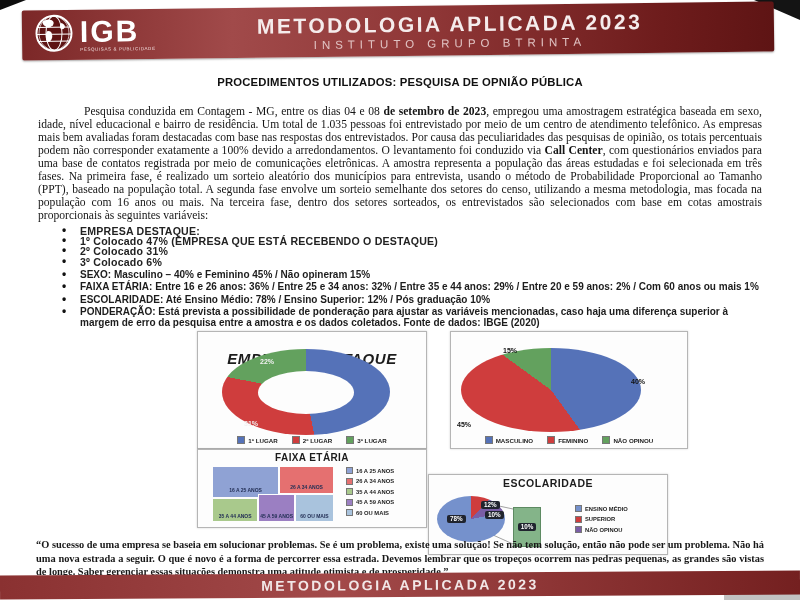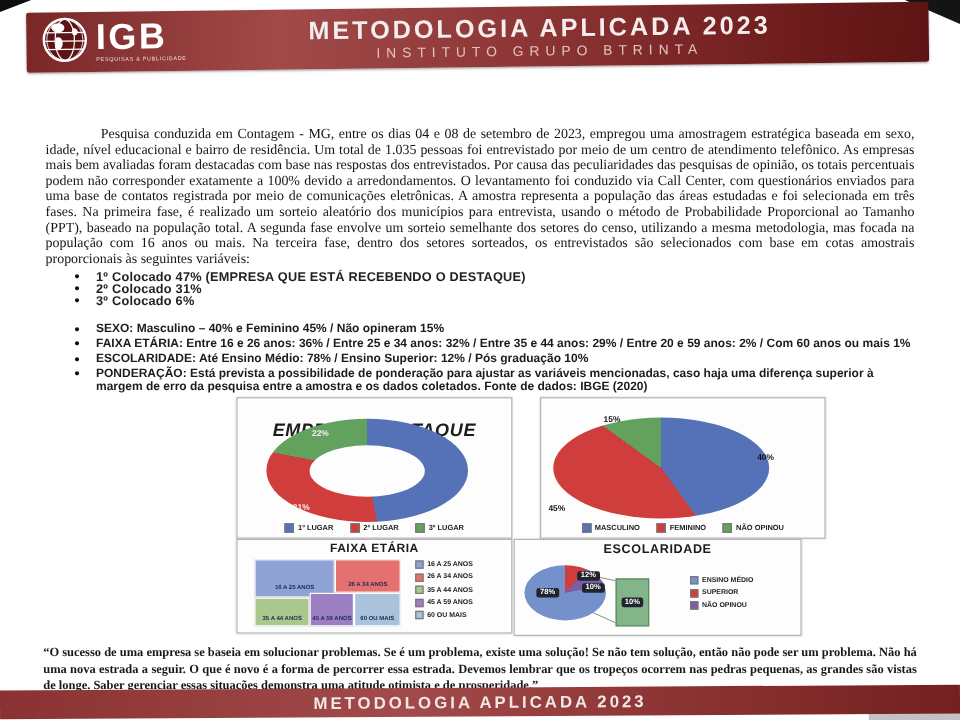--- a/index.html
+++ b/index.html
@@ -25,38 +25,38 @@
   .banner-titles{flex:1;text-align:center;padding-right:30px;}
   .banner-title{font-size:21px;font-weight:bold;color:#f5ecec;letter-spacing:2.5px;}
   .banner-subtitle{font-size:11.5px;color:#e0c2c2;letter-spacing:5px;margin-top:1px;}
 
   
   .doc-heading{position:absolute;left:0;top:76px;width:100%;text-align:center;
     font-size:11.3px;font-weight:bold;letter-spacing:.2px;color:#111;}
   .intro{position:absolute;left:38px;top:93px;width:724px;
     font-family:"Liberation Serif",serif;font-size:11.6px;line-height:13.1px;
     text-align:justify;text-indent:46px;color:#151515;}
-  .intro b{font-weight:normal;}
+  .intro b{font-weight:bold;}
 
   
   .blist{position:absolute;left:60px;width:700px;list-style:none;margin:0;padding:0;}
   .blist li{position:relative;padding-left:20px;}
   .blist li::before{content:"\2022";position:absolute;left:2px;top:-1px;font-size:12px;color:#111;}
   .blist1{top:226px;font-size:10.6px;line-height:10.2px;font-weight:bold;color:#222;}
   .blist1 li{letter-spacing:.2px;}
   .blist2{top:270px;font-size:10px;line-height:10.4px;font-weight:bold;color:#1c1c1c;}
   .blist2 li{margin-bottom:2px;}
 
   
   .card{position:absolute;background:#fdfdfd;border:1px solid #b5b5b5;box-shadow:0 0 2px rgba(0,0,0,.18);}
   .card-title{text-align:center;font-weight:bold;color:#1c1c1c;}
   .card1{left:197px;top:331px;width:228px;height:116px;}
   .card2{left:450px;top:331px;width:236px;height:116px;}
   .card3{left:197px;top:449px;width:228px;height:77px;}
-  .card4{left:428px;top:449px;width:238px;height:79px;}
+  .card4{left:428px;top:474px;width:238px;height:79px;}
   .card1 .card-title,.card2 .card-title{font-size:15px;letter-spacing:.6px;margin-top:18px;font-style:italic;}
   .card3 .card-title{font-size:10px;letter-spacing:.4px;margin-top:2px;text-align:center;}
   .card4 .card-title{font-size:10.5px;letter-spacing:.5px;margin-top:2px;}
 
   .pie{position:absolute;border-radius:50%;}
   .donut{left:24px;top:17px;width:168px;height:86px;}
   .donut-hole{position:absolute;left:36px;right:36px;top:22px;bottom:21px;background:#fdfdfd;border-radius:50%;}
   .pie-sexo{left:10px;top:16px;width:180px;height:84px;}
   .pie-esc{left:8px;top:21px;width:68px;height:46px;}
 
@@ -124,24 +124,26 @@
         <span class="logo-acronym">IGB</span>
         <span class="logo-tagline">PESQUISAS &amp; PUBLICIDADE</span>
       </div>
     </div>
     <div class="banner-titles">
       <div class="banner-title">METODOLOGIA APLICADA 2023</div>
       <div class="banner-subtitle">INSTITUTO GRUPO BTRINTA</div>
     </div>
   </header>
 
+  <div class="doc-heading">PROCEDIMENTOS UTILIZADOS: PESQUISA DE OPNIÃO PÚBLICA</div>
 
   <p class="intro"><span>Pesquisa conduzida em  Contagem - MG, entre os dias 04 e 08 </span><b>de setembro de 2023</b><span>, empregou uma amostragem estratégica baseada em sexo, idade, nível educacional e bairro de residência. Um total de 1.035 pessoas foi entrevistado por meio de um centro de atendimento telefônico. As empresas mais bem avaliadas foram destacadas com base nas respostas dos entrevistados. Por causa das peculiaridades das pesquisas de opinião, os totais percentuais podem não corresponder exatamente a 100% devido a arredondamentos. O levantamento foi conduzido via </span><b>Call Center</b><span>, com questionários enviados para uma base de contatos registrada por meio de comunicações eletrônicas. A amostra representa a população das áreas estudadas e foi selecionada em três fases. Na primeira fase, é realizado um sorteio aleatório dos municípios para entrevista, usando o método de Probabilidade Proporcional ao Tamanho (PPT), baseado na população total. A segunda fase envolve um sorteio semelhante dos setores do censo, utilizando a mesma metodologia, mas focada na população com 16 anos ou mais. Na terceira fase, dentro dos setores sorteados, os entrevistados são selecionados com base em cotas amostrais proporcionais às seguintes variáveis:</span></p>
 
   <ul class="blist blist1">
+    <li>EMPRESA DESTAQUE:</li>
     <li>1º Colocado 47% (EMPRESA QUE ESTÁ RECEBENDO O DESTAQUE)</li>
     <li>2º Colocado 31%</li>
     <li>3º Colocado 6%</li>
   </ul>
 
   <ul class="blist blist2">
     <li>SEXO: Masculino – 40% e Feminino 45% / Não opineram 15%</li>
     <li>FAIXA ETÁRIA: Entre 16 e 26 anos: 36% / Entre 25 e 34 anos: 32% / Entre 35 e 44 anos: 29% / Entre 20 e 59 anos: 2% / Com 60 anos ou mais 1%</li>
     <li>ESCOLARIDADE: Até Ensino Médio: 78% / Ensino Superior: 12% / Pós graduação 10%</li>
     <li>PONDERAÇÃO: Está prevista a possibilidade de ponderação para ajustar as variáveis mencionadas, caso haja uma diferença superior à margem de erro da pesquisa entre a amostra e os dados coletados. Fonte de dados: IBGE (2020)</li>

